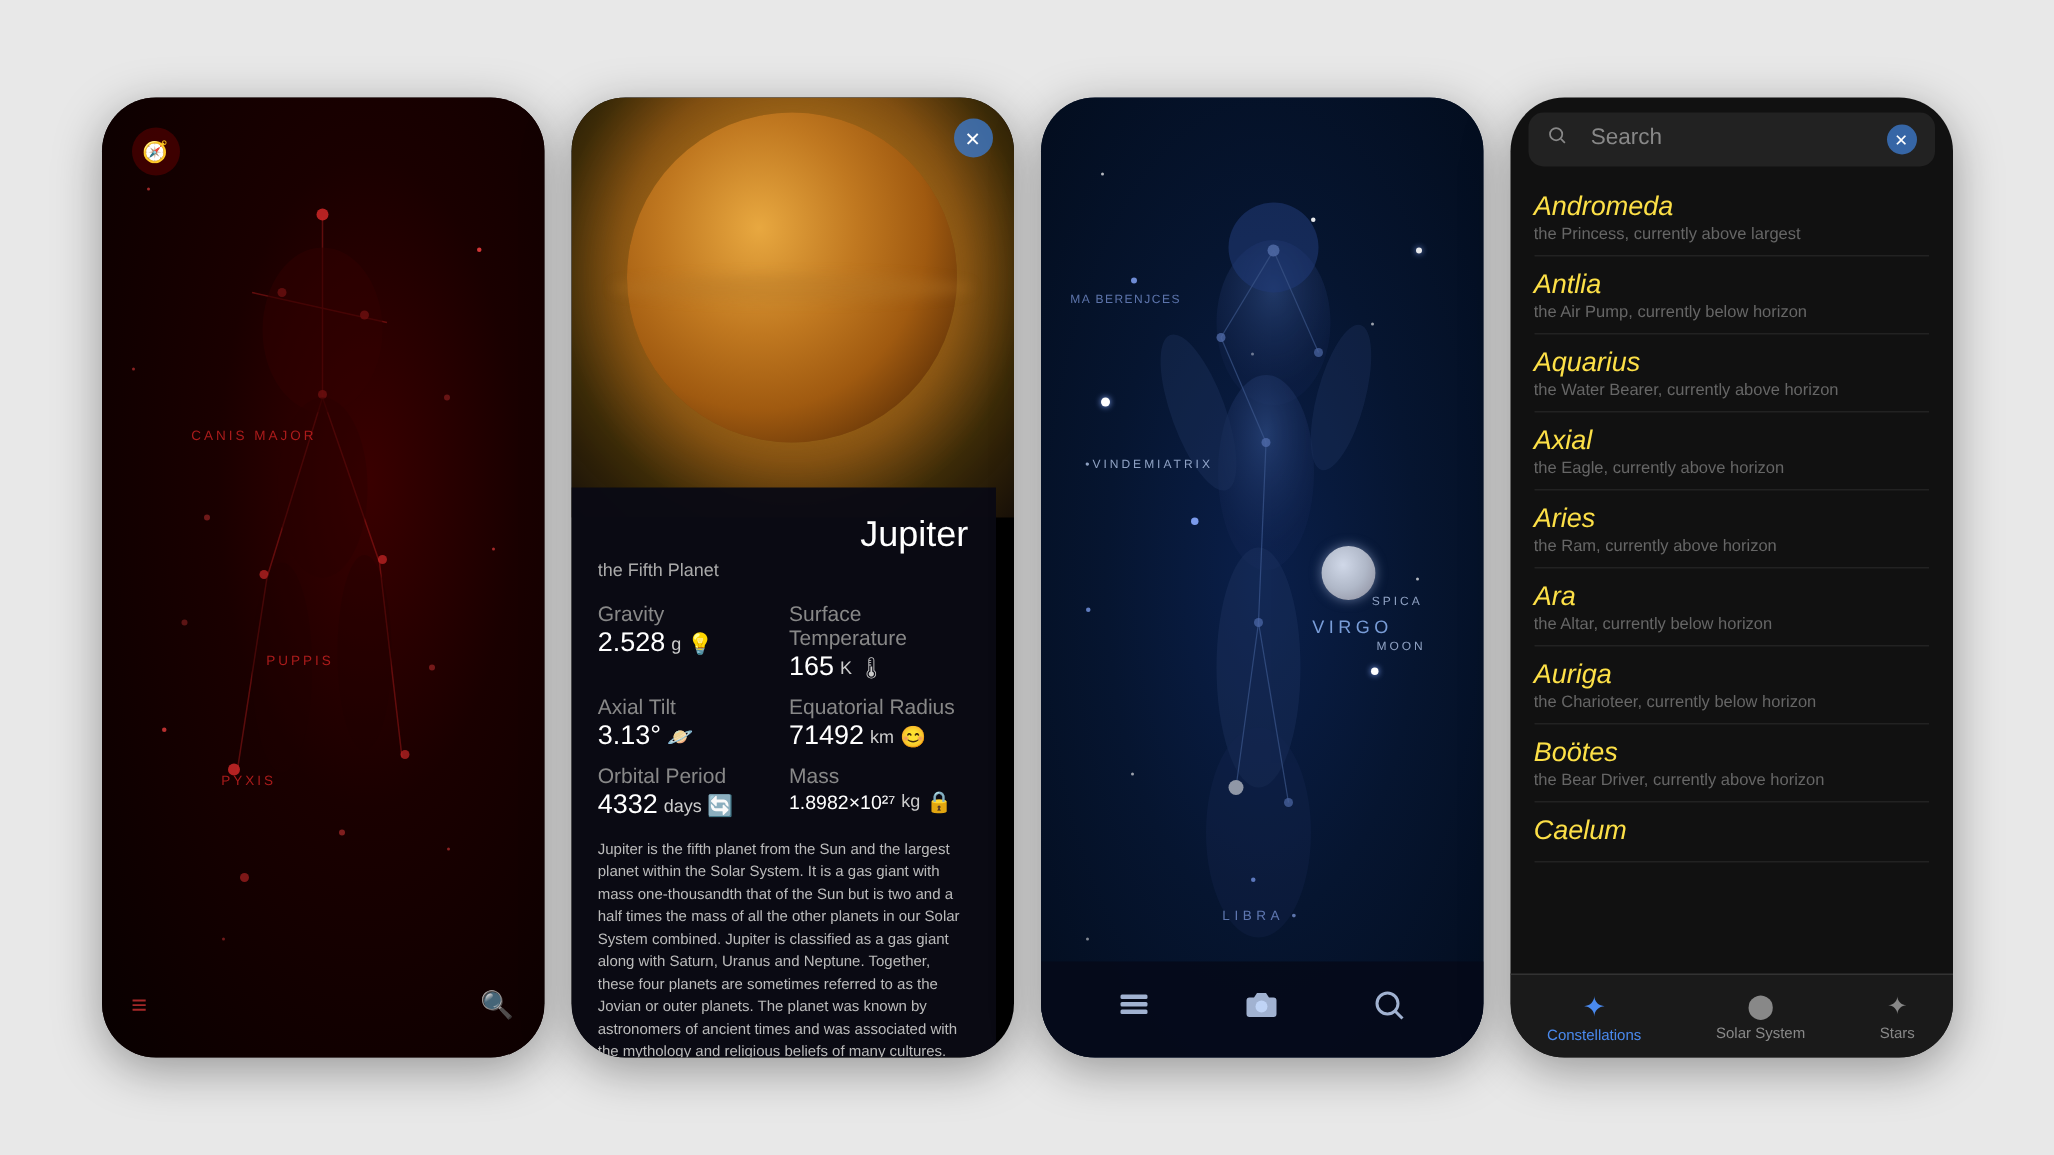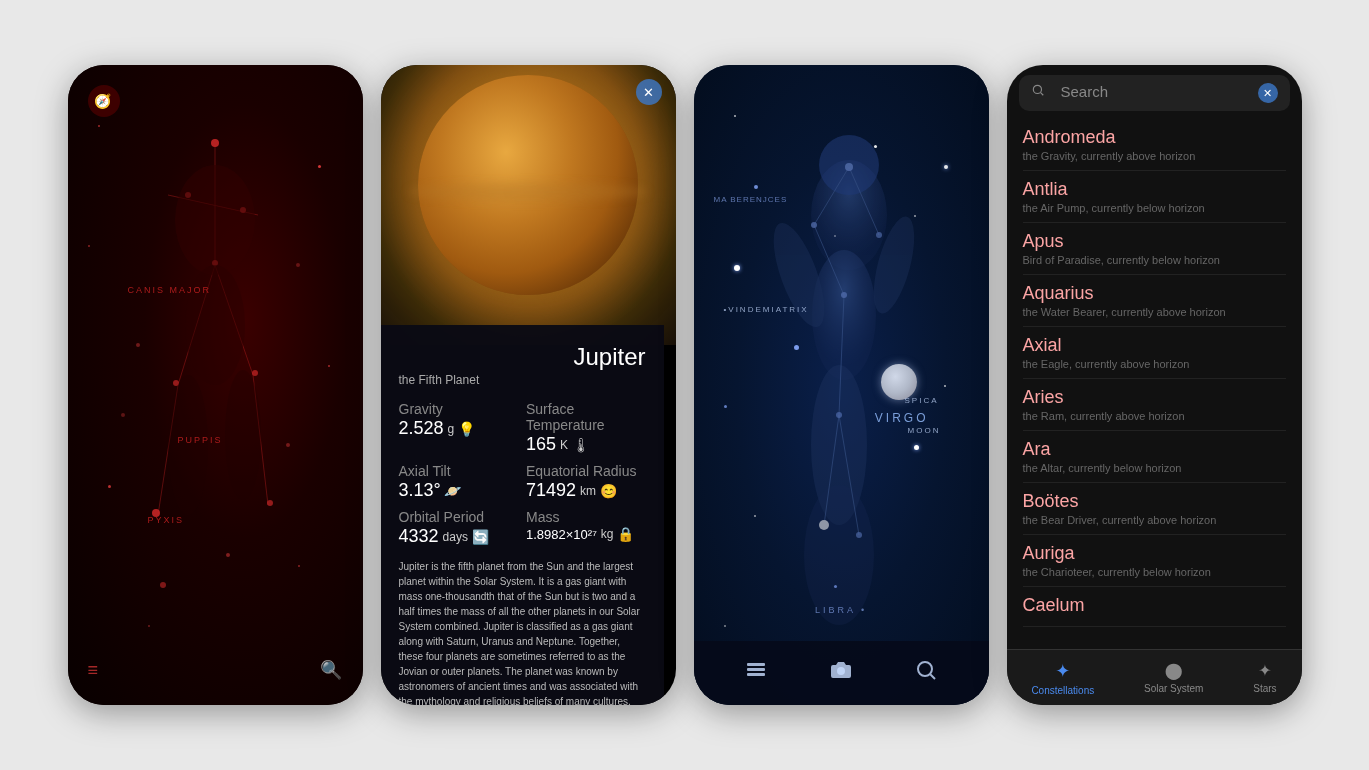--- a/index.html
+++ b/index.html
@@ -258,21 +258,21 @@
       font-size: 8px;
     }
     .s3-vind-label {
       top: 240px;
       left: 30px;
       color: rgba(200,220,255,0.7);
       font-size: 8px;
     }
     .s3-spica-label {
       bottom: 300px;
-      right: 50px;
+      right: 40px;
       color: rgba(200,220,255,0.7);
       font-size: 8px;
     }
     .s3-moon-label {
       bottom: 270px;
       right: 80px;
       color: rgba(200,220,255,0.7);
       font-size: 8px;
     }
     .s3-bottom-bar {
@@ -349,22 +349,23 @@
       overflow: hidden;
       height: 530px;
     }
     .s4-list-item {
       padding: 8px 0;
       border-bottom: 1px solid #222;
     }
     .s4-item-name {
       font-size: 18px;
       font-weight: 400;
-      color: #fca5a5;
+      color: #fde047;
       margin-bottom: 2px;
+      font-style: italic;
     }
     .s4-item-sub {
       font-size: 11px;
       color: #666;
     }
     .s4-bottom-tabs {
       position: absolute;
       bottom: 0;
       left: 0;
       right: 0;
@@ -566,21 +567,21 @@
     <circle cx="130" cy="430" r="5" fill="#ffffff" opacity="1"></circle>
     <circle cx="165" cy="440" r="3" fill="#88aaff" opacity="0.7"></circle>
   </svg>
 
   <div class="moon-circle" style="bottom:305px;right:72px;"></div>
 
   <div class="s3-constellation-label s3-coma-label">MA BERENJCES</div>
   <div class="s3-constellation-label s3-vind-label">•Vindemiatrix</div>
   <div class="s3-constellation-label s3-virgo-label">VIRGO</div>
   <div class="s3-constellation-label s3-spica-label">Spica</div>
-  <div class="s3-constellation-label s3-moon-label" style="bottom:270px;right:48px;margin-top:40px;">Moon</div>
+  <div class="s3-constellation-label s3-moon-label" style="bottom:270px;right:38px;margin-top:40px;">Moon</div>
   <div class="s3-constellation-label s3-libra-label">LIBRA •</div>
 
   <div class="s3-bottom-bar">
     <div class="s3-bottom-icon">
       <svg width="24" height="24" viewBox="0 0 24 24" fill="currentColor">
         <rect x="3" y="5" width="18" height="3" rx="1"></rect>
         <rect x="3" y="10" width="18" height="3" rx="1"></rect>
         <rect x="3" y="15" width="18" height="3" rx="1"></rect>
       </svg>
     </div>
@@ -609,53 +610,49 @@
     </span>
     <span class="s4-search-input">Search</span>
     <div class="s4-search-close">
       <span>✕</span>
     </div>
   </div>
 
   <div class="s4-list">
     <div class="s4-list-item">
       <div class="s4-item-name">Andromeda</div>
-      <div class="s4-item-sub">the Gravity, currently above horizon</div>
+      <div class="s4-item-sub">the Princess, currently above largest</div>
     </div>
     <div class="s4-list-item">
       <div class="s4-item-name">Antlia</div>
       <div class="s4-item-sub">the Air Pump, currently below horizon</div>
     </div>
     <div class="s4-list-item">
-      <div class="s4-item-name">Apus</div>
-      <div class="s4-item-sub">Bird of Paradise, currently below horizon</div>
-    </div>
-    <div class="s4-list-item">
       <div class="s4-item-name">Aquarius</div>
       <div class="s4-item-sub">the Water Bearer, currently above horizon</div>
     </div>
     <div class="s4-list-item">
       <div class="s4-item-name">Axial</div>
       <div class="s4-item-sub">the Eagle, currently above horizon</div>
     </div>
     <div class="s4-list-item">
       <div class="s4-item-name">Aries</div>
       <div class="s4-item-sub">the Ram, currently above horizon</div>
     </div>
     <div class="s4-list-item">
       <div class="s4-item-name">Ara</div>
       <div class="s4-item-sub">the Altar, currently below horizon</div>
     </div>
     <div class="s4-list-item">
+      <div class="s4-item-name">Auriga</div>
+      <div class="s4-item-sub">the Charioteer, currently below horizon</div>
+    </div>
+    <div class="s4-list-item">
       <div class="s4-item-name">Boötes</div>
       <div class="s4-item-sub">the Bear Driver, currently above horizon</div>
-    </div>
-    <div class="s4-list-item">
-      <div class="s4-item-name">Auriga</div>
-      <div class="s4-item-sub">the Charioteer, currently below horizon</div>
     </div>
     <div class="s4-list-item">
       <div class="s4-item-name">Caelum</div>
       <div class="s4-item-sub"></div>
     </div>
   </div>
 
   <div class="s4-bottom-tabs">
     <div class="s4-tab active">
       <span class="s4-tab-icon">✦</span>

